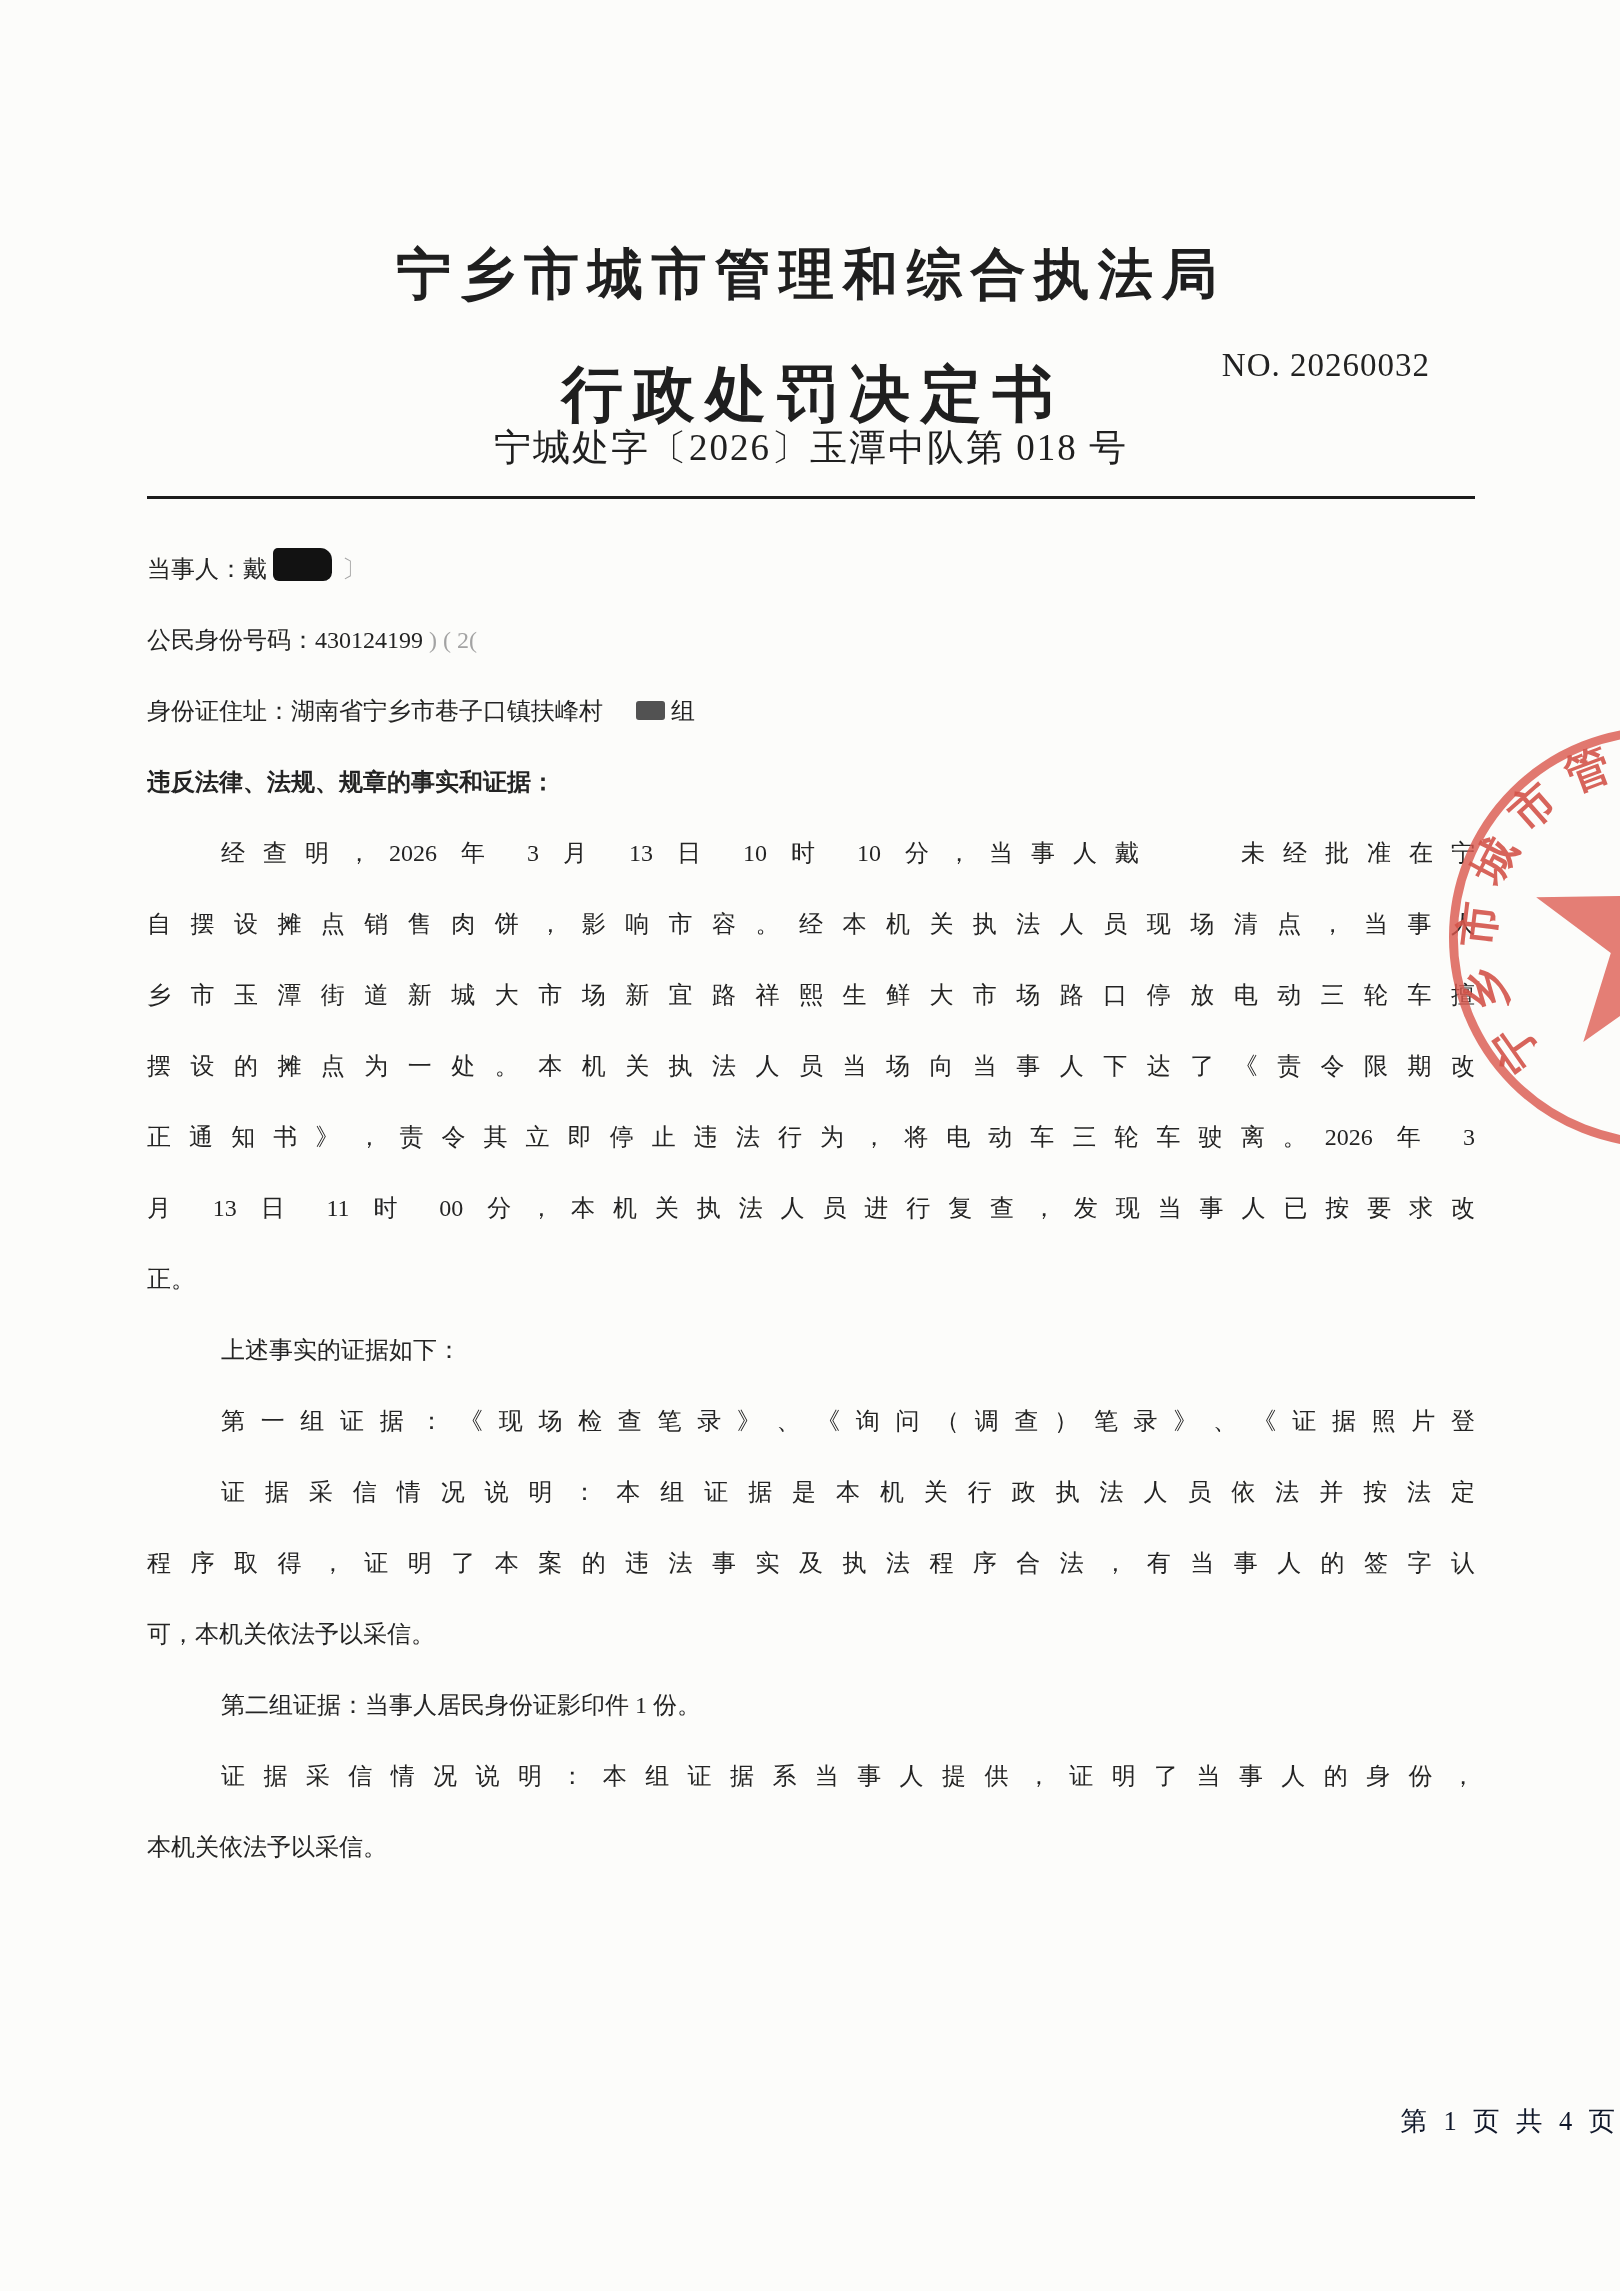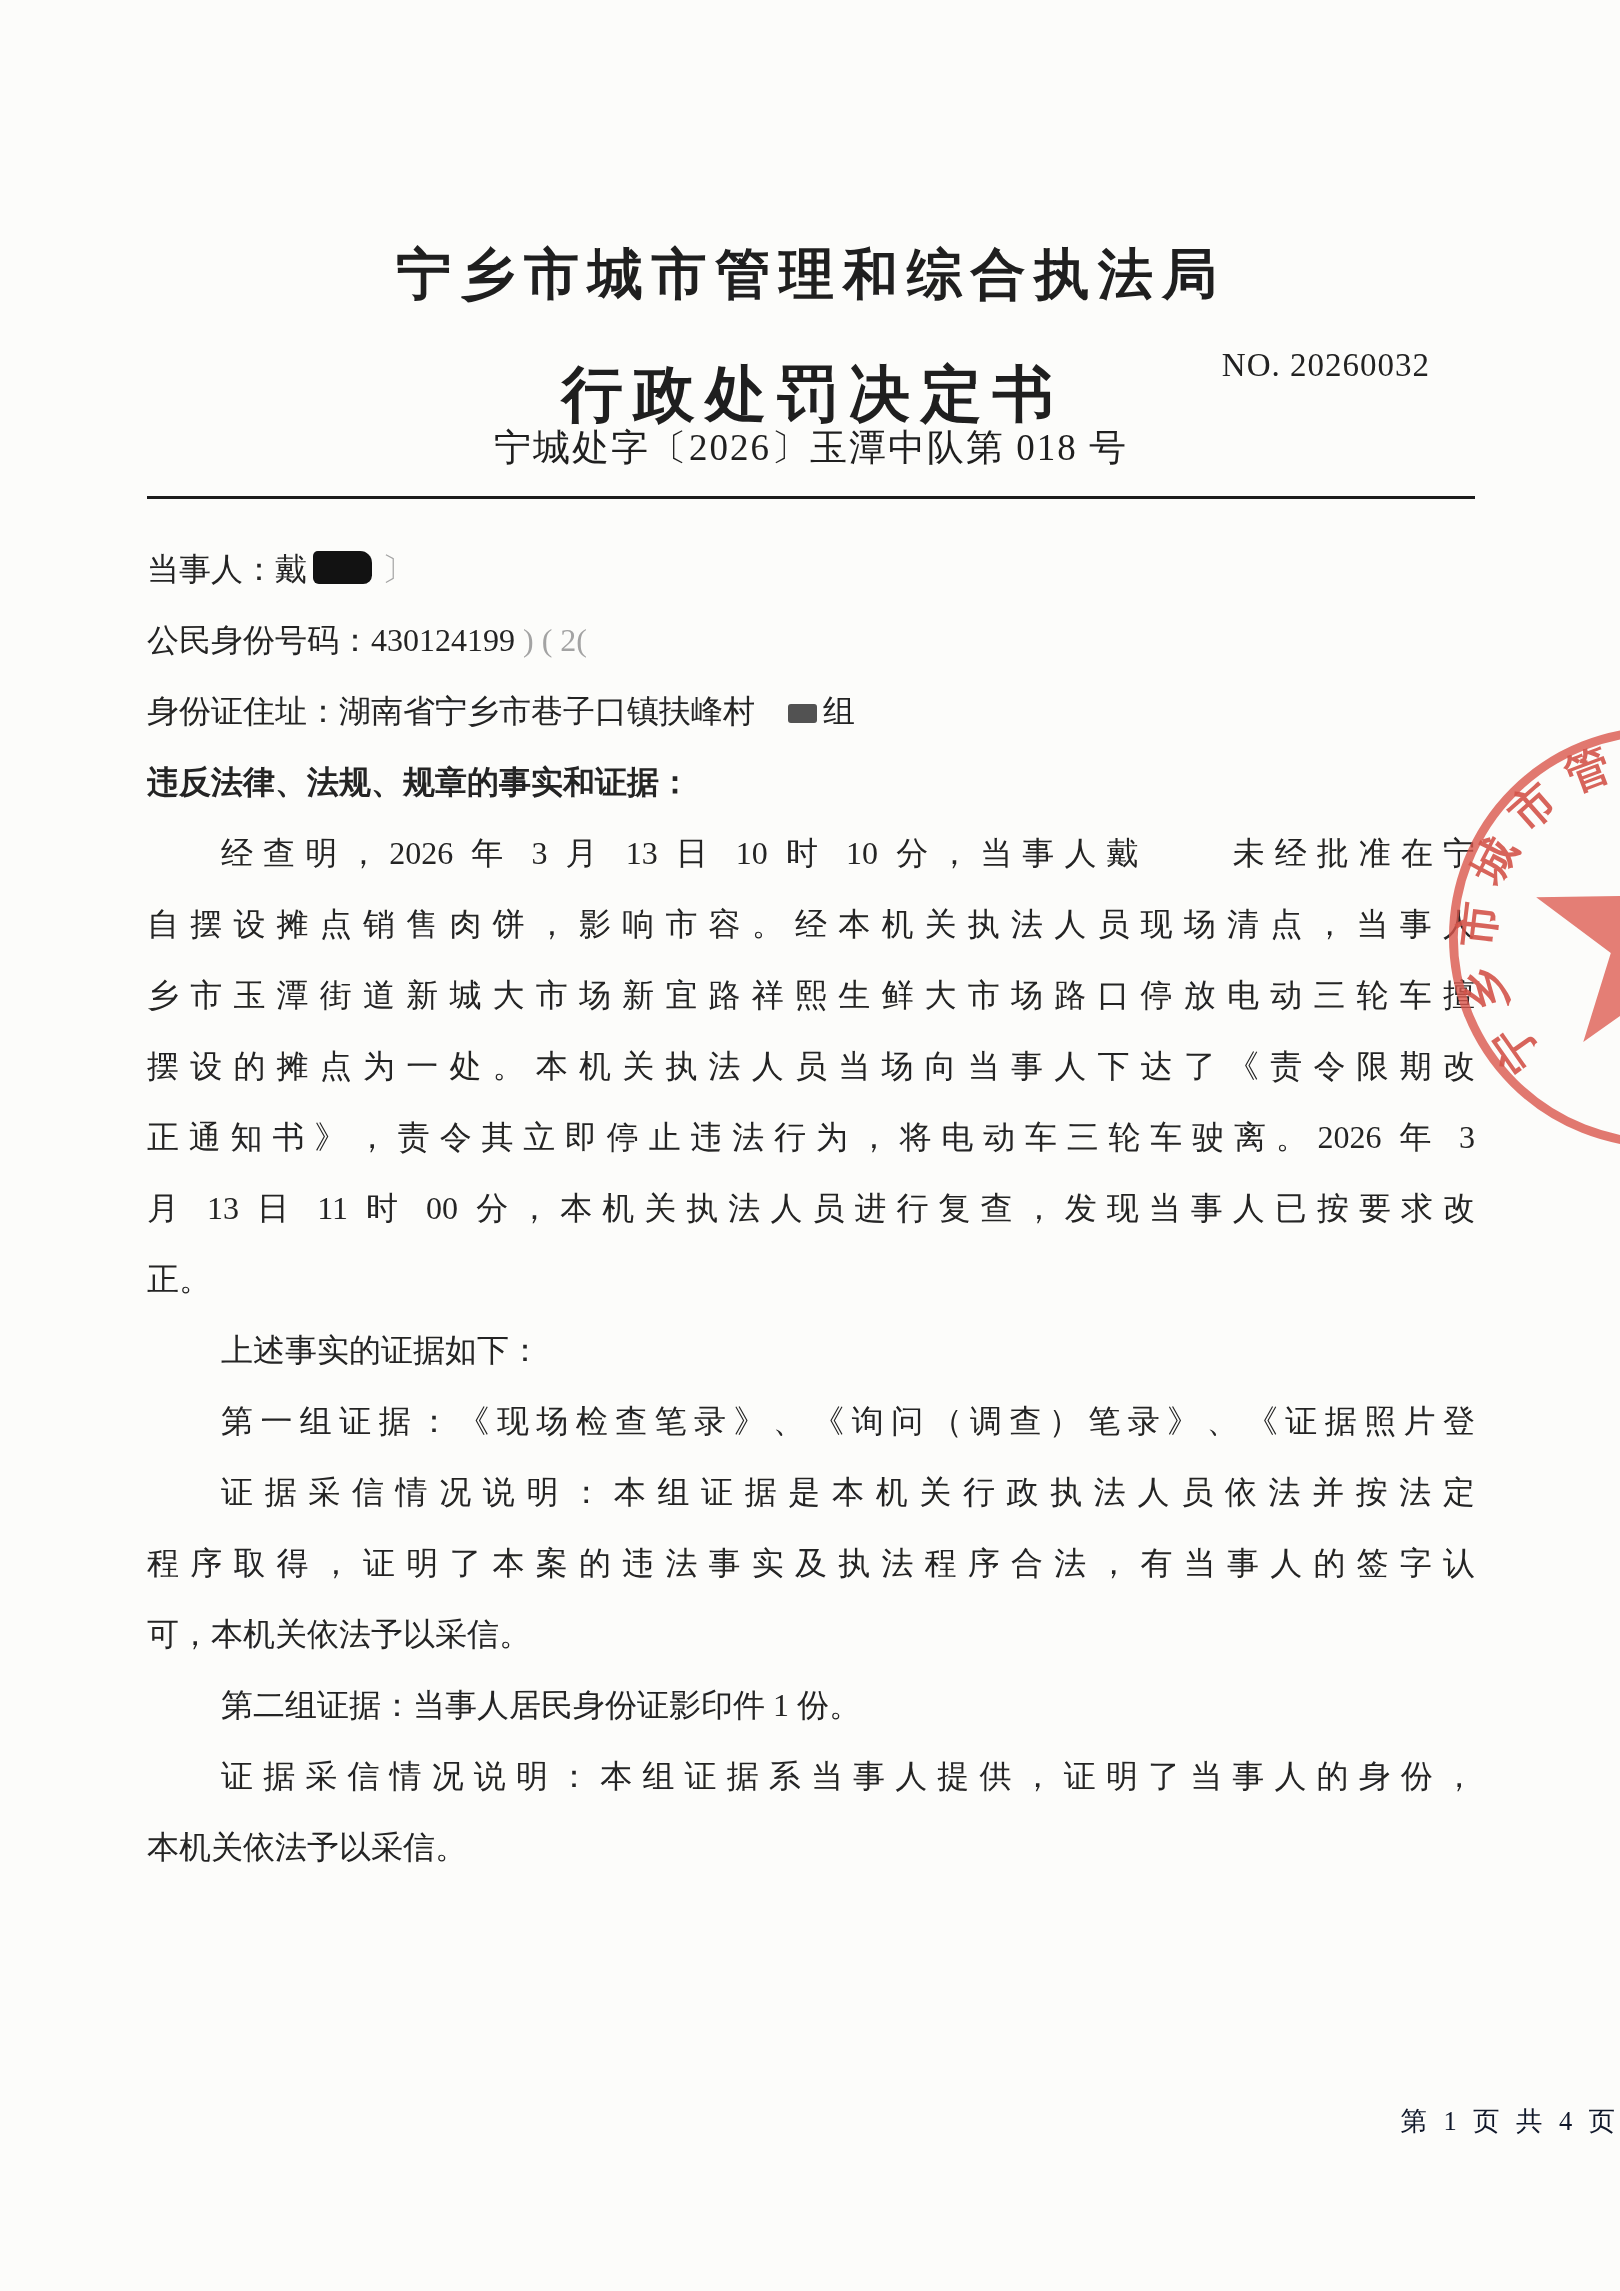--- a/index.html
+++ b/index.html
@@ -46,21 +46,21 @@
   }
   .ref-no {
     margin-top: 21px;
     text-align: center;
     font-size: 37px;
     letter-spacing: 2px;
     color: #1f1f1f;
   }
   .rule { height: 0; border-top: 3.9px solid #1c1c1c; margin-top: 23.5px; }
 
-  .bodytext { margin-top: 35px; font-size: 32px; }
+  .bodytext { margin-top: 35px; font-size: 24px; }
   .ln { height: 71px; line-height: 71px; overflow: hidden; }
   .fill { text-align: justify; text-align-last: justify; text-justify: inter-character; }
   .ind { text-indent: 74px; }
   .bold { font-weight: bold; }
   .faint { color: #a3a3a3; }
 
   .redact {
     display: inline-block;
     width: 59px; height: 33px;
     background: #121212;

